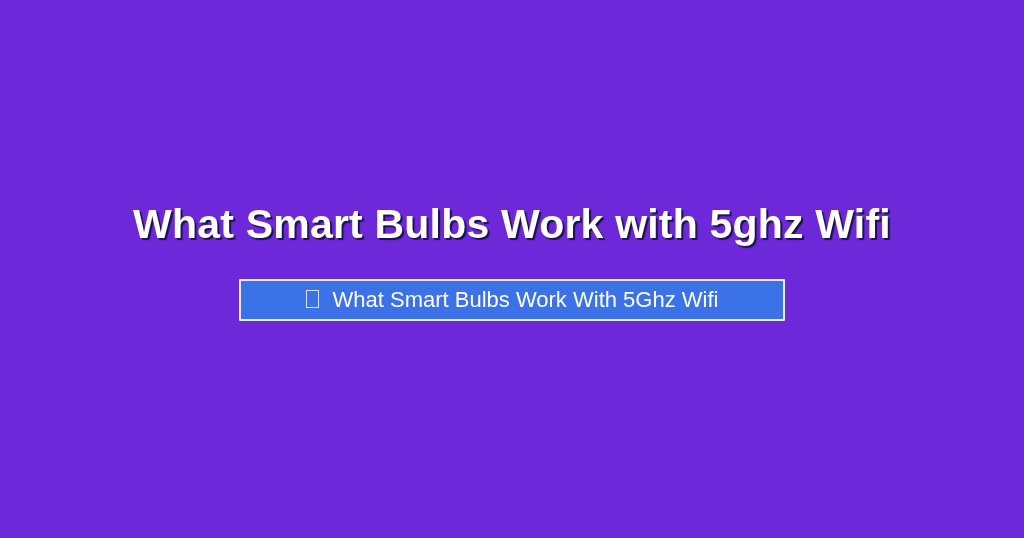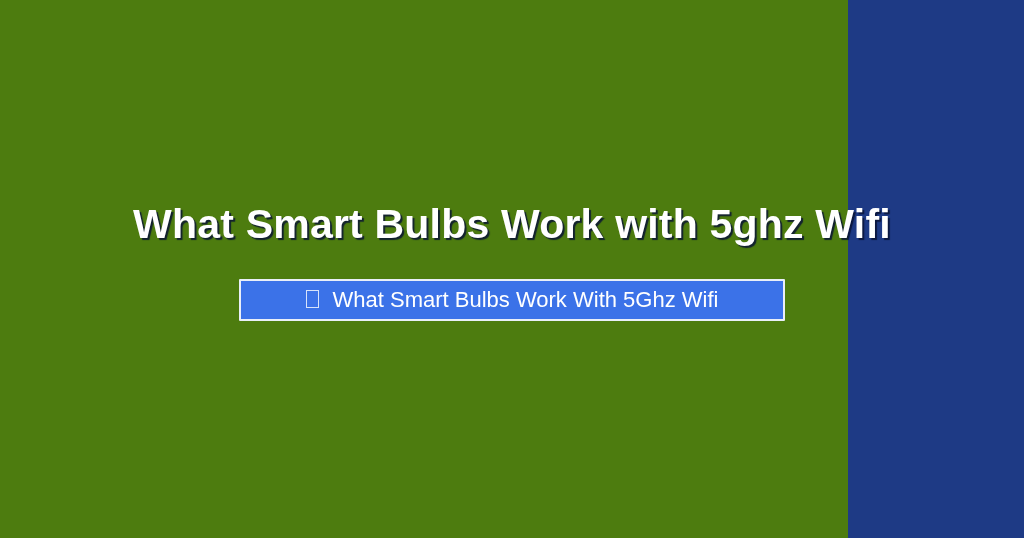--- a/index.html
+++ b/index.html
@@ -11,23 +11,23 @@
   body {
     width: 1024px;
     height: 538px;
     overflow: hidden;
     font-family: "Liberation Sans", sans-serif;
     background: #1e3a85;
   }
 
   .page {
     position: relative;
-    width: 848px;
+    width: 1024px;
     height: 538px;
-    background: #4d7c0f;
+    background: #6d28d9;
     box-sizing: border-box;
     padding-left: 30px;
   }
 
   
   .hero {
     position: absolute;
     left: 0;
     top: 0;
     width: 1024px;

